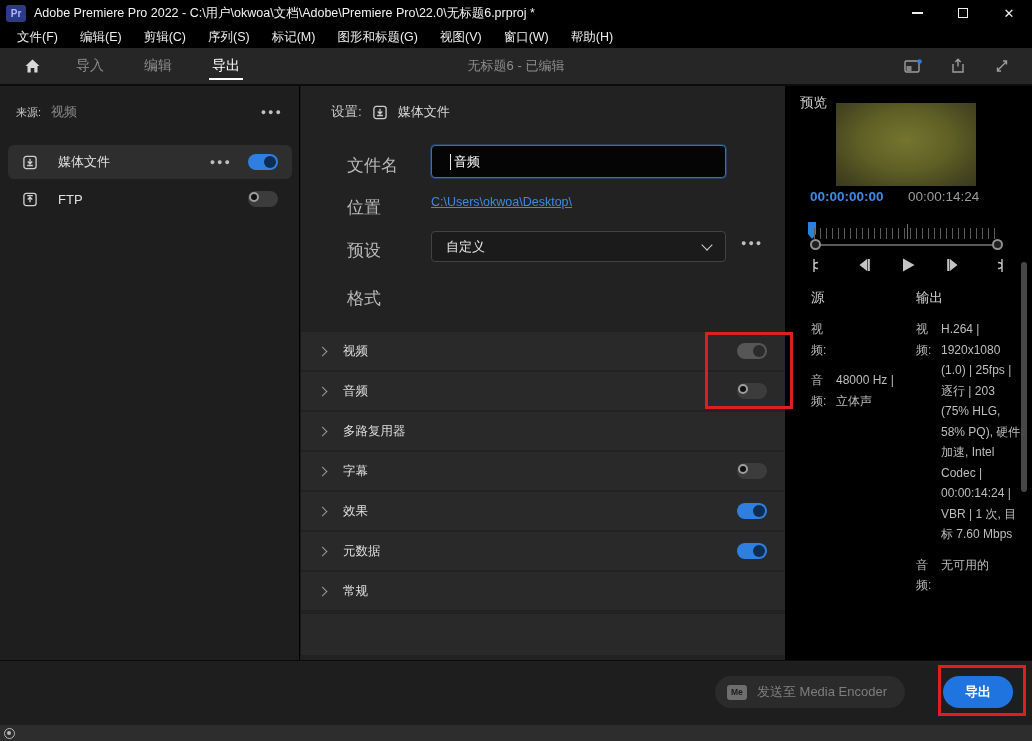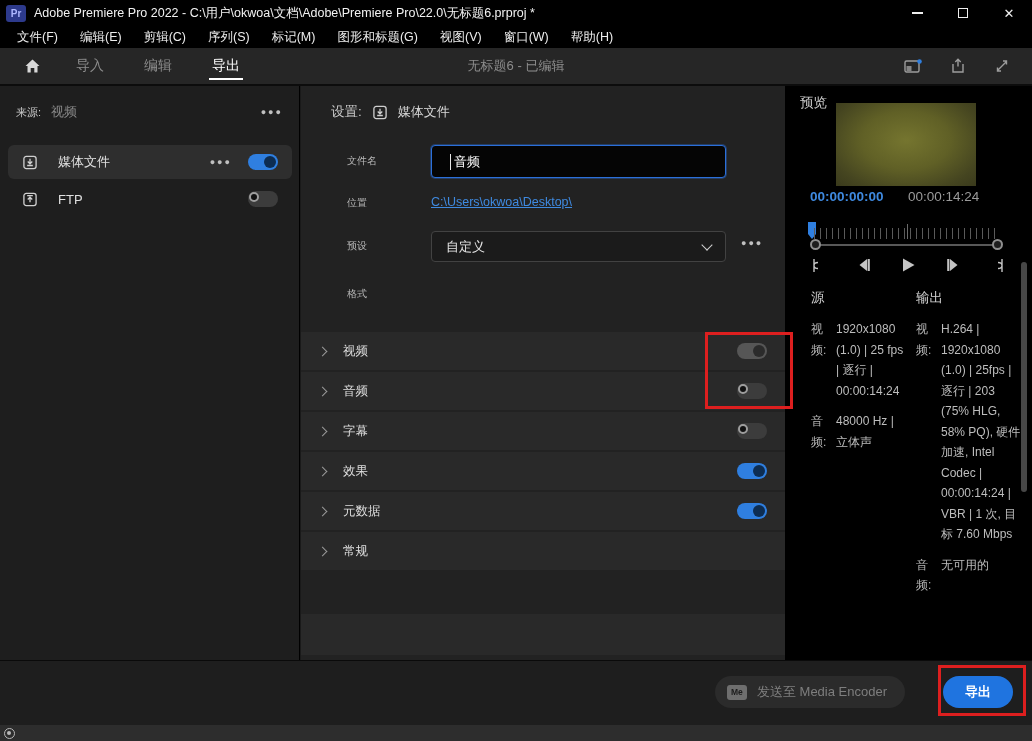--- a/index.html
+++ b/index.html
@@ -53,21 +53,21 @@
 .toggle .knob { position:absolute; border-radius:50%; }
 .t-on { background:#2f7fe0; } .t-on .knob { width:12px; height:12px; top:2px; right:2px; background:#0d2d52; }
 .t-on-disabled { background:#565656; } .t-on-disabled .knob { width:12px; height:12px; top:2px; right:2px; background:#2b2b2b; }
 .t-off { background:#3c3c3c; } .t-off .knob { width:10px; height:10px; border:2px solid #9d9d9d; top:1px; left:1px; background:#101010; }
 
 
 .mp-header { position:absolute; left:30px; top:17px; display:flex; align-items:center; gap:10px; }
 .mp-header .k { color:#c9c9c9; font-size:13.5px; }
 .mp-header .v { color:#d8d8d8; font-size:13px; }
 .mp-header .ico { color:#cfcfcf; }
-.field-label { position:absolute; left:46px; color:#b9b9b9; font-size:10px; }
+.field-label { position:absolute; left:46px; color:#b9b9b9; font-size:17px; }
 .filename-input { position:absolute; left:130px; top:59px; width:295px; height:33px; background:#050505; border:1.5px solid #2b6fd9; border-radius:4px; display:flex; align-items:center; padding-left:18px; color:#fff; font-size:13px; box-shadow:0 0 0 1px rgba(43,111,217,.35); }
 .caret { width:1px; height:16px; background:#e8e8e8; margin-right:3px; }
 .location-link { position:absolute; left:130px; top:109px; color:#3f8ae0; font-size:12.5px; text-decoration:underline; }
 .dropdown { position:absolute; left:130px; width:295px; height:31px; background:#1b1b1b; border:1px solid #424242; border-radius:4px; display:flex; align-items:center; padding:0 14px; color:#e6e6e6; font-size:13px; }
 .chev-down { width:8px; height:8px; border-right:1.7px solid #cfcfcf; border-bottom:1.7px solid #cfcfcf; transform:rotate(45deg); margin-left:auto; margin-top:-4px; }
 .preset-dots { position:absolute; left:440px; top:152px; }
 .sections { position:absolute; left:0; top:246px; width:100%; }
 .section-row { height:38px; background:#292929; margin-bottom:2px; display:flex; align-items:center; padding:0 18px; }
 .section-row .chev-right { width:7px; height:7px; border-right:1.7px solid #9a9a9a; border-top:1.7px solid #9a9a9a; transform:rotate(45deg); margin-right:17px; flex:none; }
 .section-row .lbl { color:#dedede; font-size:12.5px; }
@@ -254,20 +254,24 @@
       </div>
       <div class="section-row">
         <span class="chev-right"></span>
         <span class="lbl">音频</span>
         <span class="toggle t-off">
           <span class="knob"></span>
         </span>
       </div>
       <div class="section-row">
         <span class="chev-right"></span>
+        <span class="lbl">多路复用器</span>
+      </div>
+      <div class="section-row">
+        <span class="chev-right"></span>
         <span class="lbl">字幕</span>
         <span class="toggle t-off">
           <span class="knob"></span>
         </span>
       </div>
       <div class="section-row">
         <span class="chev-right"></span>
         <span class="lbl">效果</span>
         <span class="toggle t-on">
           <span class="knob"></span>
@@ -331,21 +335,20 @@
     </span>
   </div>
 
   <div class="info-headers">
     <span class="ih-src">源</span>
     <span class="ih-out">输出</span>
   </div>
   <div class="info-col src" id="src-col">
       <div class="info-row">
         <span class="info-label">视频:</span>
-        <span class="info-value">1920x1080 (1.0) | 25 fps | 逐行 | 00:00:14:24</span>
       </div>
       <div class="info-row">
         <span class="info-label">音频:</span>
         <span class="info-value">48000 Hz | 立体声</span>
       </div>
     </div>
   <div class="info-col out" id="out-col">
       <div class="info-row">
         <span class="info-label">视频:</span>
         <span class="info-value">H.264 | 1920x1080 (1.0) | 25fps | 逐行 | 203 (75% HLG, 58% PQ), 硬件加速, Intel Codec | 00:00:14:24 | VBR | 1 次, 目标 7.60 Mbps</span>

